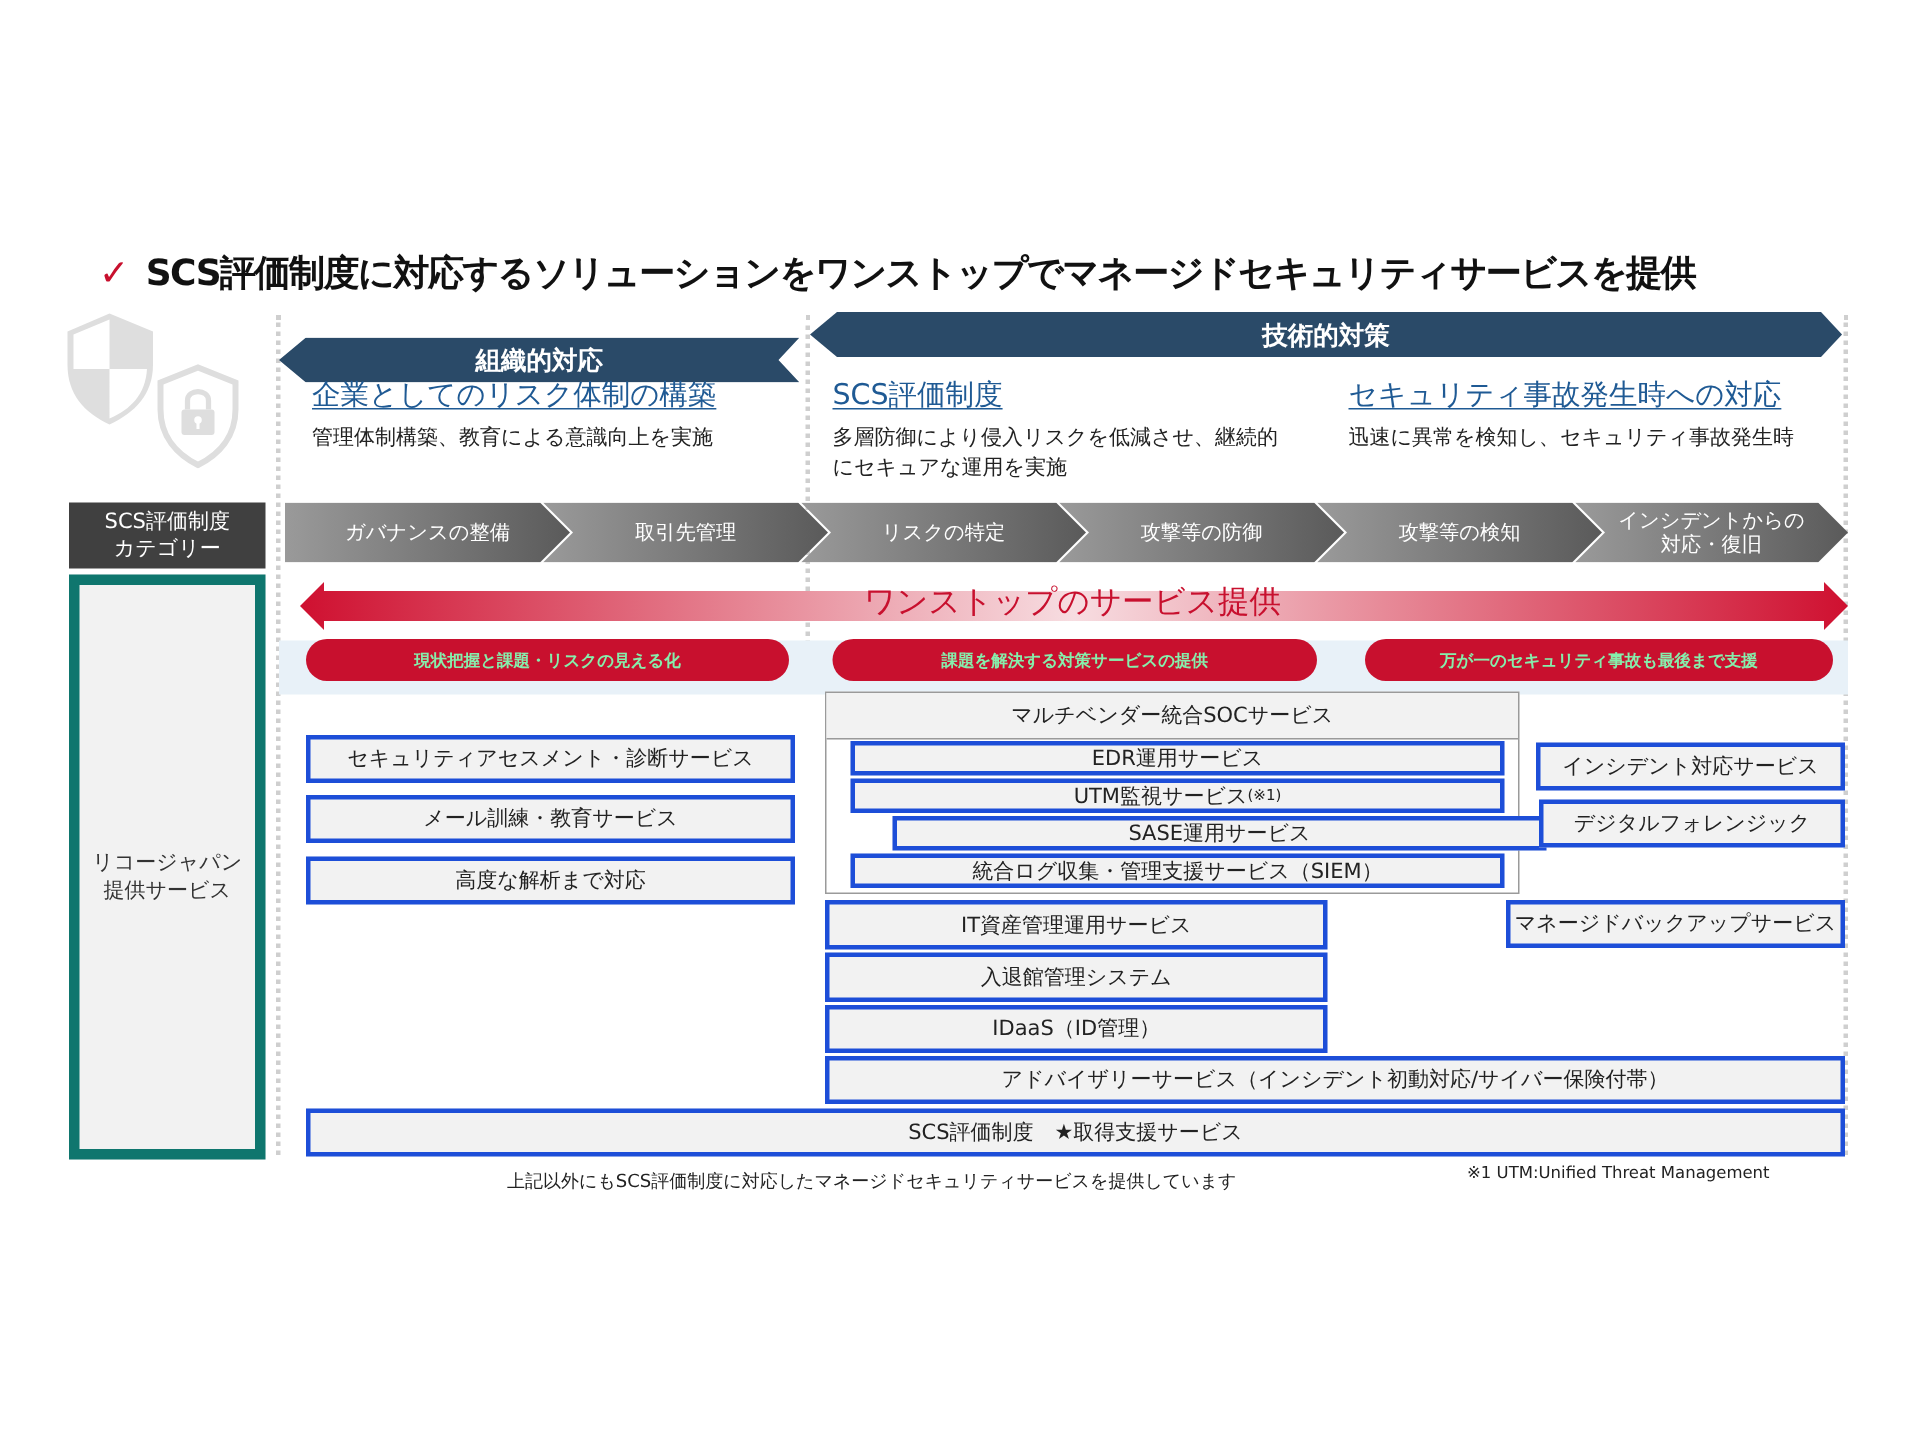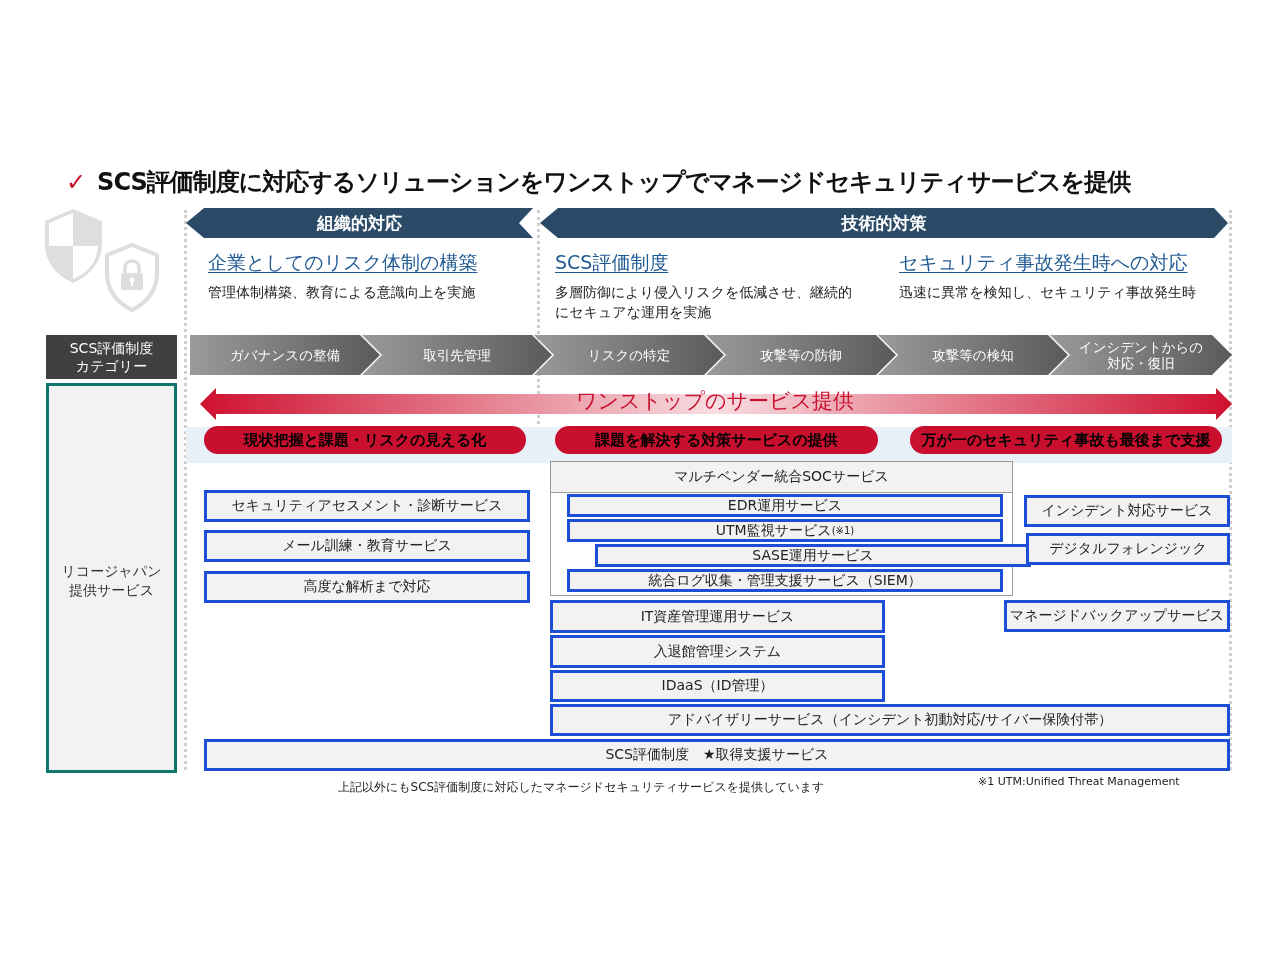--- a/index.html
+++ b/index.html
@@ -13,51 +13,51 @@
 
   
   .vsep { width: 0; border-left: 3px dotted #cfcfcf; }
 
   
   .shields { left: 40px; top: 203px; width: 145px; height: 115px; }
 
   
   .banner { top: 208px; height: 30px; background: #2a4a68; color: #fff; font-size: 17px; font-weight: bold;
             display: flex; align-items: center; justify-content: center; }
-  .banner.org { left: 186px; width: 347px; clip-path: polygon(18px 0, 100% 0, calc(100% - 14px) 50%, 100% 100%, 18px 100%, 0 50%); }
+  .banner.org { left: 186px; width: 347px; clip-path: polygon(18px 0, 100% 0, calc(100% - 14px) 50%, 100% 100%, 18px 100%, 0 50%); margin-top: 17px; }
   .banner.tech { left: 540px; width: 688px; clip-path: polygon(18px 0, calc(100% - 14px) 0, 100% 50%, calc(100% - 14px) 100%, 18px 100%, 0 50%); }
 
   
   .sec-h { top: 250px; font-size: 19px; color: #1f5a94; text-decoration: underline; text-underline-offset: 3px; white-space: nowrap; }
   .sec-d { top: 282px; font-size: 14px; line-height: 20px; color: #222; white-space: nowrap; }
 
   
   .cat-box { left: 46px; top: 335px; width: 131px; height: 44px; background: #404040; color: #fff; font-size: 14px;
              line-height: 18px; text-align: center; display: flex; align-items: center; justify-content: center; }
 
   
   .chev-row { left: 190px; top: 335px; width: 1042px; height: 40px; }
   .chev { position: absolute; top: 0; height: 40px; color: #fff; font-size: 13.5px; display: flex; align-items: center;
           justify-content: center; text-align: center; line-height: 16px;
           background: linear-gradient(90deg, #9a9a9a, #5a5a5a);
           clip-path: polygon(0 0, calc(100% - 20px) 0, 100% 50%, calc(100% - 20px) 100%, 0 100%, 20px 50%); }
   .chev.first { clip-path: polygon(0 0, calc(100% - 20px) 0, 100% 50%, calc(100% - 20px) 100%, 0 100%); }
 
   
-  .prov-box { left: 46px; top: 383px; width: 131px; height: 390px; background: #f2f2f2; border: 3px solid #0f766e;
+  .prov-box { left: 46px; top: 383px; width: 131px; height: 390px; background: #f2f2f2; border: 7px solid #0f766e;
               font-size: 14px; line-height: 19px; text-align: center; padding-top: 176px; color: #333; }
 
   
   .band { left: 186px; top: 427px; width: 1046px; height: 36px; background: #e8f1f8; }
   .red-arrow { left: 200px; top: 388px; width: 1032px; height: 32px;
                background: linear-gradient(90deg, #cf1030 0%, #e78a98 30%, #f7dde1 50%, #e78a98 70%, #cf1030 100%);
                clip-path: polygon(0 50%, 16px 0, 16px 6px, calc(100% - 16px) 6px, calc(100% - 16px) 0, 100% 50%, calc(100% - 16px) 100%, calc(100% - 16px) 26px, 16px 26px, 16px 100%); }
   .red-label { left: 0; width: 1280px; top: 387px; text-align: center; font-size: 21px; color: #c8102e; padding-left: 150px; }
 
-  .pill { top: 426px; height: 28px; background: #c8102e; color: #000000; border-radius: 14px; font-size: 15px; font-weight: bold;
+  .pill { top: 426px; height: 28px; background: #c8102e; color: #86efac; border-radius: 14px; font-size: 11px; font-weight: bold;
           display: flex; align-items: center; justify-content: center; white-space: nowrap; }
 
   
   .svc { background: #f2f2f2; border: 3px solid #1d4ed8; font-size: 14px; display: flex; align-items: center; justify-content: center;
          white-space: nowrap; color: #222; }
   .soc-outer { left: 550px; top: 461px; width: 463px; height: 135px; background: #fff; border: 1px solid #9a9a9a; }
   .soc-head { position: absolute; left: 0; top: 0; width: 100%; height: 31px; background: #f2f2f2; border-bottom: 1px solid #9a9a9a;
               display: flex; align-items: center; justify-content: center; font-size: 14px; }
   .sub-small { font-size: 10px; }
 

